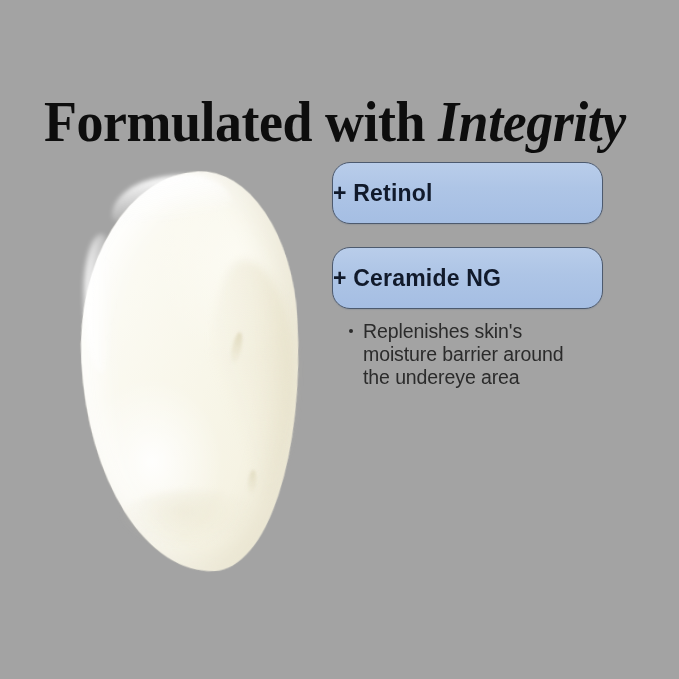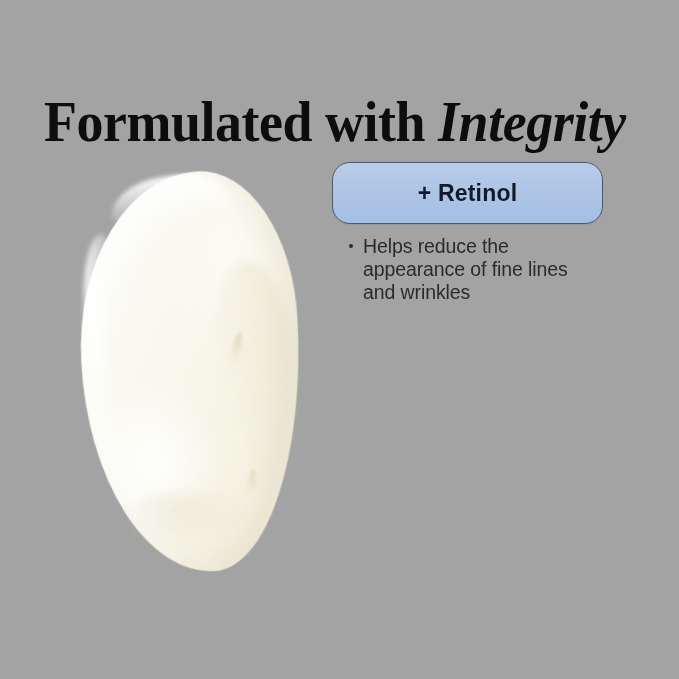--- a/index.html
+++ b/index.html
@@ -145,21 +145,21 @@
   }
   .pill {
     box-sizing: border-box;
     width: 271px;
     height: 62px;
     border: 1.3px solid #4d5a6e;
     border-radius: 18px;
     background: linear-gradient(180deg, #b9cdea 0%, #aec5e6 42%, #a5bee3 100%);
     display: flex;
     align-items: center;
-    justify-content: center;
+    justify-content: flex-start;
     box-shadow: 0 1px 1px rgba(90,105,130,0.18);
   }
   .pill-label {
     font-family: "Liberation Sans", sans-serif;
     font-size: 23px;
     font-weight: bold;
     letter-spacing: 0.2px;
     color: #111a2b;
     white-space: nowrap;
   }
@@ -203,24 +203,29 @@
     <div class="swatch-fold-b"></div>
     <div class="swatch-sh-bottom"></div>
   </div>
 
   <div class="ingredients">
 
     <div class="ingredient">
       <div class="pill">
         <span class="pill-label">+ Retinol</span>
       </div>
+    </div>
+
+
+    <div class="ingredient">
+      <div class="pill">
+        <span class="pill-label">+ Ceramide NG</span>
+      </div>
       <div class="bullet-block">
         <span class="bullet-dot"></span>
-        <span class="bullet-text">Helps reduce the
-appearance of fine lines
-and wrinkles</span>
+        <span class="bullet-text">Replenishes skin's
+moisture barrier around
+the undereye area</span>
       </div>
     </div>
 
-
-
   </div>
 </div>
 
 </body></html>

